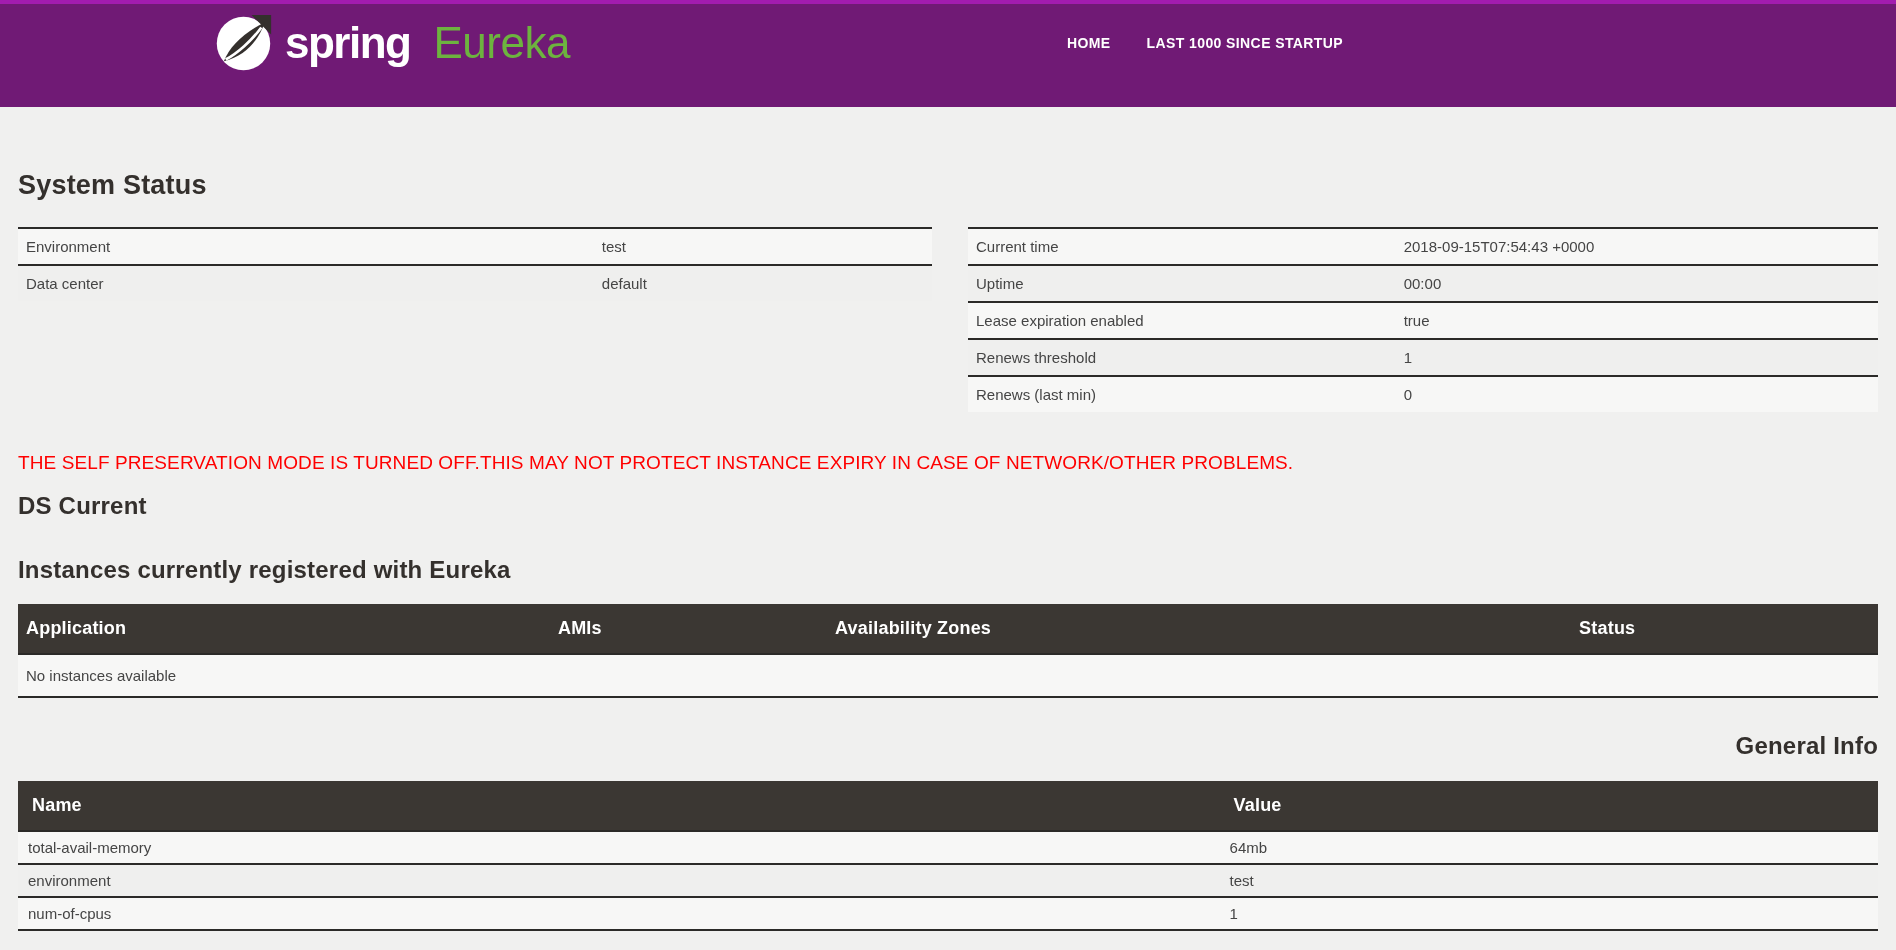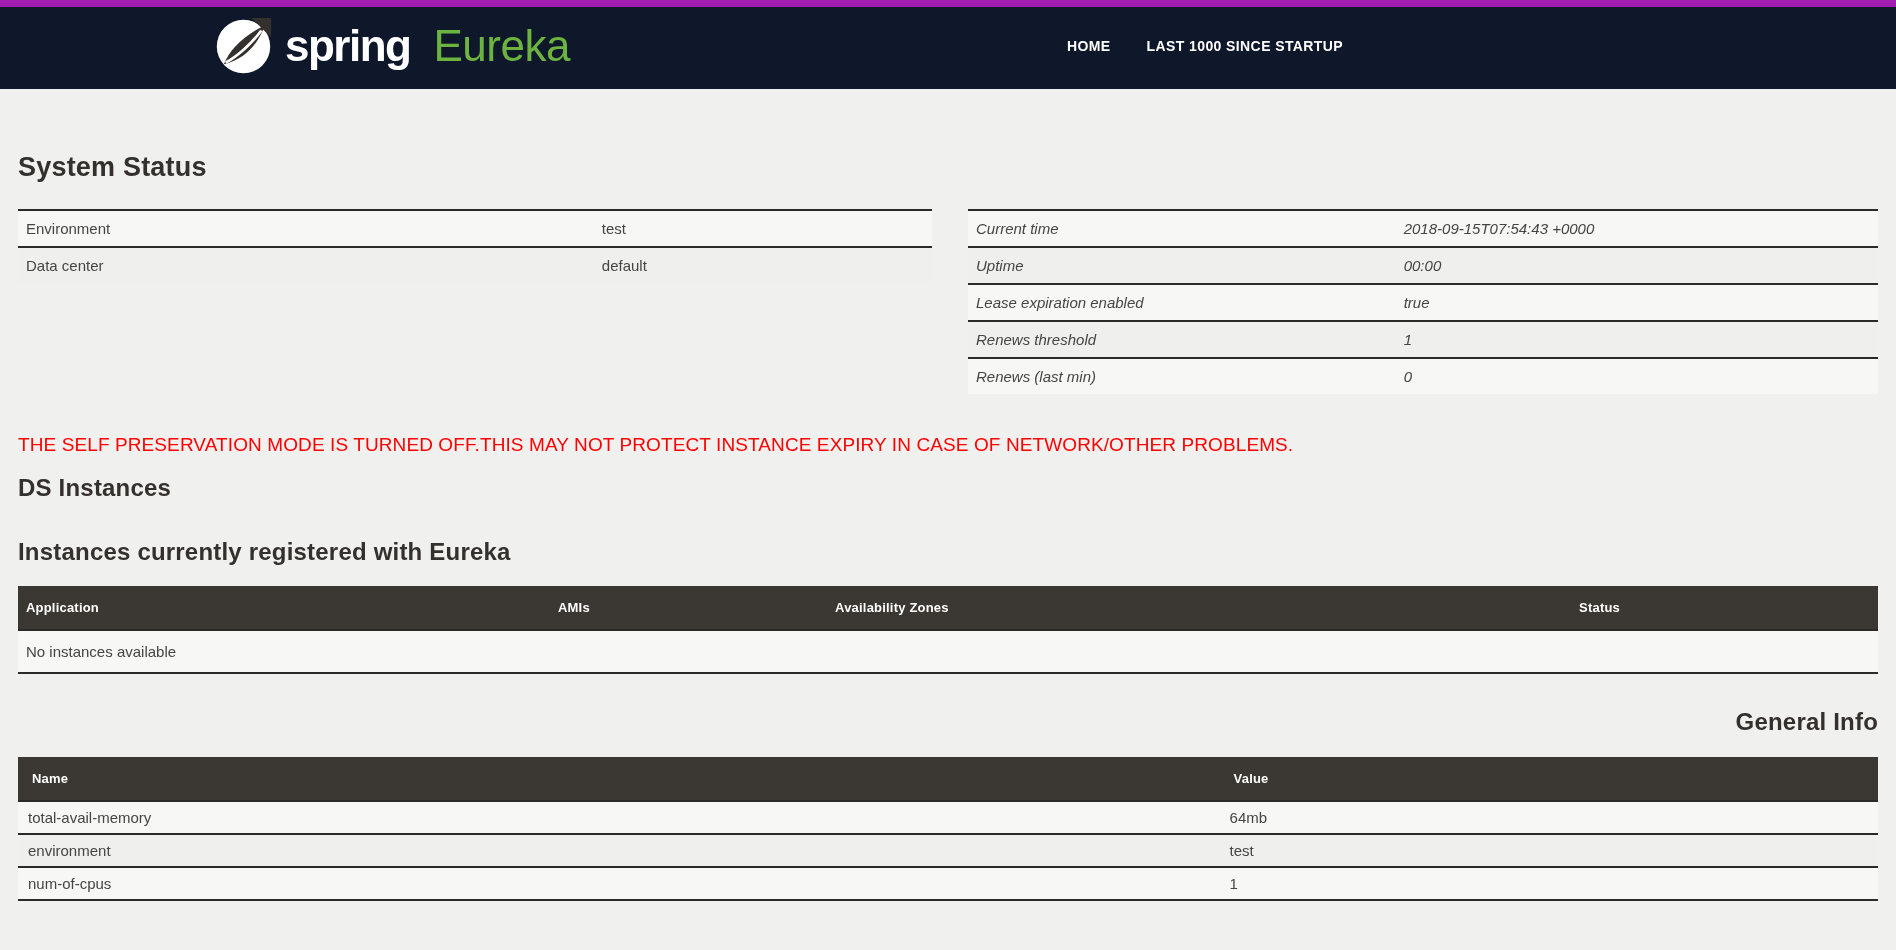--- a/index.html
+++ b/index.html
@@ -8,23 +8,23 @@
     width:1896px; height:950px;
     background:#f0f0ef;
     font-family:"Liberation Sans", sans-serif;
     color:#454545;
     overflow:hidden;
   }
 
   
   header.navbar {
     position:relative;
-    height:89px;
-    background:#0f172a;
-    border-top:7px solid #a21caf;
+    height:107px;
+    background:#701a75;
+    border-top:4px solid #a21caf;
   }
   .brand {
     position:absolute; left:215px; top:10px;
     display:flex; align-items:center;
     height:58px;
   }
   .brand svg { width:57px; height:57px; display:block; }
   .brand-spring {
     margin-left:13px;
     font-size:44px; font-weight:600; letter-spacing:-1.5px;
@@ -62,33 +62,33 @@
   h2.general-h2   { margin:34px 0 22px;text-align:right; }
 
   .status-row { display:flex; align-items:flex-start; }
 
   table { border-collapse:collapse; font-size:15px; table-layout:fixed; }
   td { border-top:2px solid #2b2a28; padding:9px 8px; color:#454545; overflow:hidden; white-space:nowrap; }
   tbody tr:nth-child(odd) td  { background:#f7f7f6; }
   tbody tr:nth-child(even) td { background:#efefee; }
 
   table.t-left  { width:914px; margin-right:36px; }
-  table.t-right { width:910px;font-style:italic; }
+  table.t-right { width:910px; }
   table.t-left  td.lbl { width:63%; }
   table.t-right td.lbl { width:47%; }
 
   p.warning {
     margin:40px 0 0;
     font-size:19px; line-height:22px;
     color:#ff0000; font-weight:500; letter-spacing:0.1px;
   }
 
   th {
     background:#3b3733; color:#ffffff;
-    text-align:left; font-size:13px; font-weight:bold;
+    text-align:left; font-size:18px; font-weight:bold;
     padding:14px 8px; letter-spacing:0.2px;
   }
   table.instances-table { width:1860px; }
   table.instances-table td { padding:12px 8px; }
   table.instances-table tbody tr:last-child td { border-bottom:2px solid #2b2a28; }
   col.c-app    { width:28.6%; }
   col.c-amis   { width:14.9%; }
   col.c-az     { width:40.0%; }
   col.c-status { width:16.5%; }
 
@@ -158,21 +158,21 @@
         <tr>
           <td class="lbl">Renews (last min)</td>
           <td>0</td>
         </tr>
       </tbody>
     </table>
   </div>
 
   <p class="warning">THE SELF PRESERVATION MODE IS TURNED OFF.THIS MAY NOT PROTECT INSTANCE EXPIRY IN CASE OF NETWORK/OTHER PROBLEMS.</p>
 
-  <h2 class="page-h2 ds-h2">DS Instances</h2>
+  <h2 class="page-h2 ds-h2">DS Current</h2>
 
   <h2 class="page-h2 instances-h2">Instances currently registered with Eureka</h2>
 
   <table class="instances-table">
     <colgroup>
         <col class="c-app">
         <col class="c-amis">
         <col class="c-az">
         <col class="c-status">
       </colgroup>

